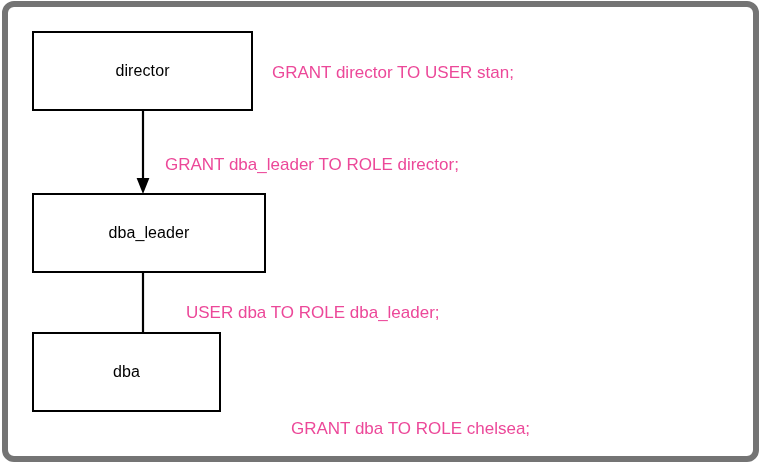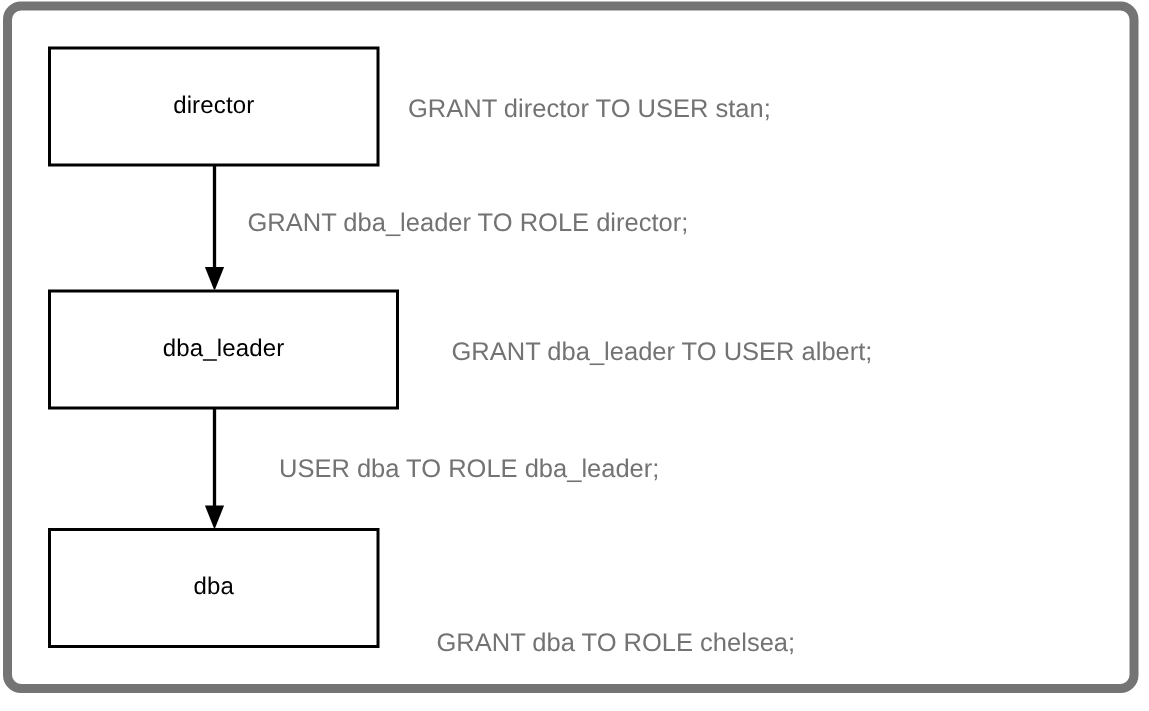--- a/index.html
+++ b/index.html
@@ -42,43 +42,43 @@
   }
   .role-box-label {
     font-family: "Liberation Sans", sans-serif;
     font-size: 16px;
     color: #000000;
     line-height: 1;
     letter-spacing: 0.1px;
   }
   #box-director { left: 32px; top: 31px;  width: 221px; height: 80px; }
   #box-dba-leader { left: 32px; top: 193px; width: 234px; height: 80px; }
-  #box-dba { left: 32px; top: 352px; width: 221px; height: 80px; }
+  #box-dba { left: 32px; top: 332px; width: 189px; height: 80px; }
 
   
   .arrow {
     position: absolute;
     left: 136px;
     width: 14px;
   }
   #arrow-1 { top: 110px; height: 84px; }
   #arrow-2 { top: 272px; height: 81px; }
   .arrow svg { display: block; width: 14px; height: 100%; }
 
   
   .diagram-text {
     position: absolute;
     font-family: "Liberation Sans", sans-serif;
     font-size: 17px;
-    color: #737373;
+    color: #ec4899;
     white-space: pre;
     line-height: 25px;
   }
   #text-grant-director   { left: 272px; top: 60px; }
-  #text-grant-dba-leader-role { left: 165px; top: 136px; }
+  #text-grant-dba-leader-role { left: 165px; top: 152px; }
   #text-grant-dba-leader-user { left: 301px; top: 222px; }
   #text-grant-dba-role   { left: 186px; top: 300px; }
   #text-grant-dba-users  { left: 291px; top: 366px; }
 </style>
 </head>
 <body>
 
 <div id="screenshot">
 
   <div class="outer-frame"></div>
@@ -95,21 +95,20 @@
       <polygon points="7,84 0.6,68 13.4,68" fill="#000000"></polygon>
     </svg>
   </div>
 
   <div class="diagram-text" id="text-grant-dba-leader-role">GRANT dba_leader TO ROLE director;</div>
 
   <div class="role-box" id="box-dba-leader">
     <span class="role-box-label">dba_leader</span>
   </div>
 
-  <div class="diagram-text" id="text-grant-dba-leader-user">GRANT dba_leader TO USER albert;</div>
 
   <div class="arrow" id="arrow-2">
     <svg viewBox="0 0 14 81" preserveAspectRatio="none" xmlns="http://www.w3.org/2000/svg">
       <line x1="7" y1="0" x2="7" y2="67" stroke="#000000" stroke-width="2.2"></line>
       <polygon points="7,81 0.6,65 13.4,65" fill="#000000"></polygon>
     </svg>
   </div>
 
   <div class="diagram-text" id="text-grant-dba-role">USER dba TO ROLE dba_leader;</div>
 

